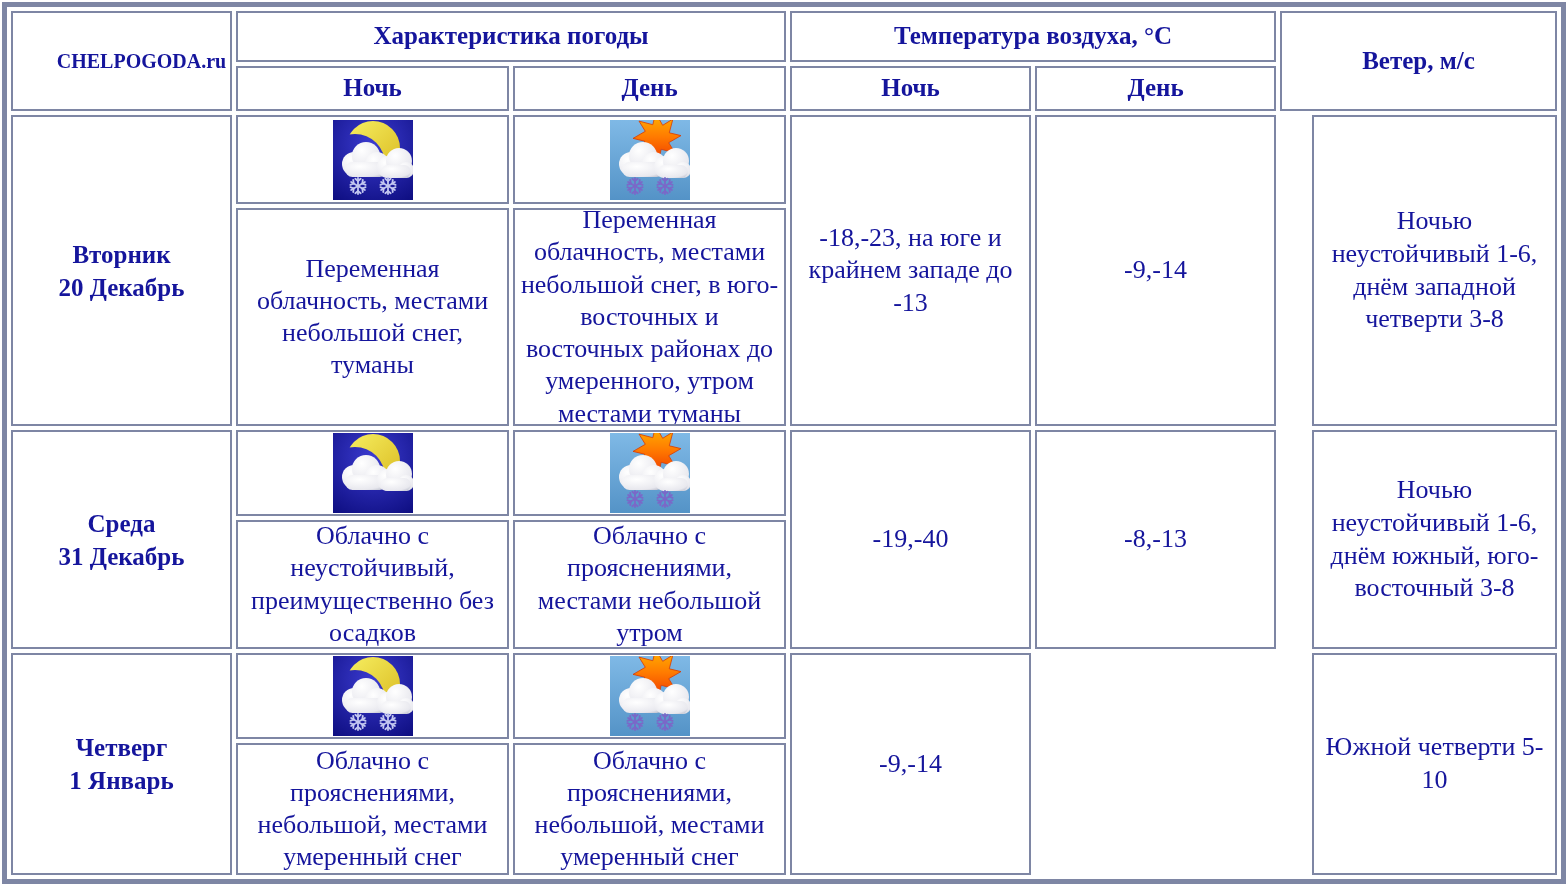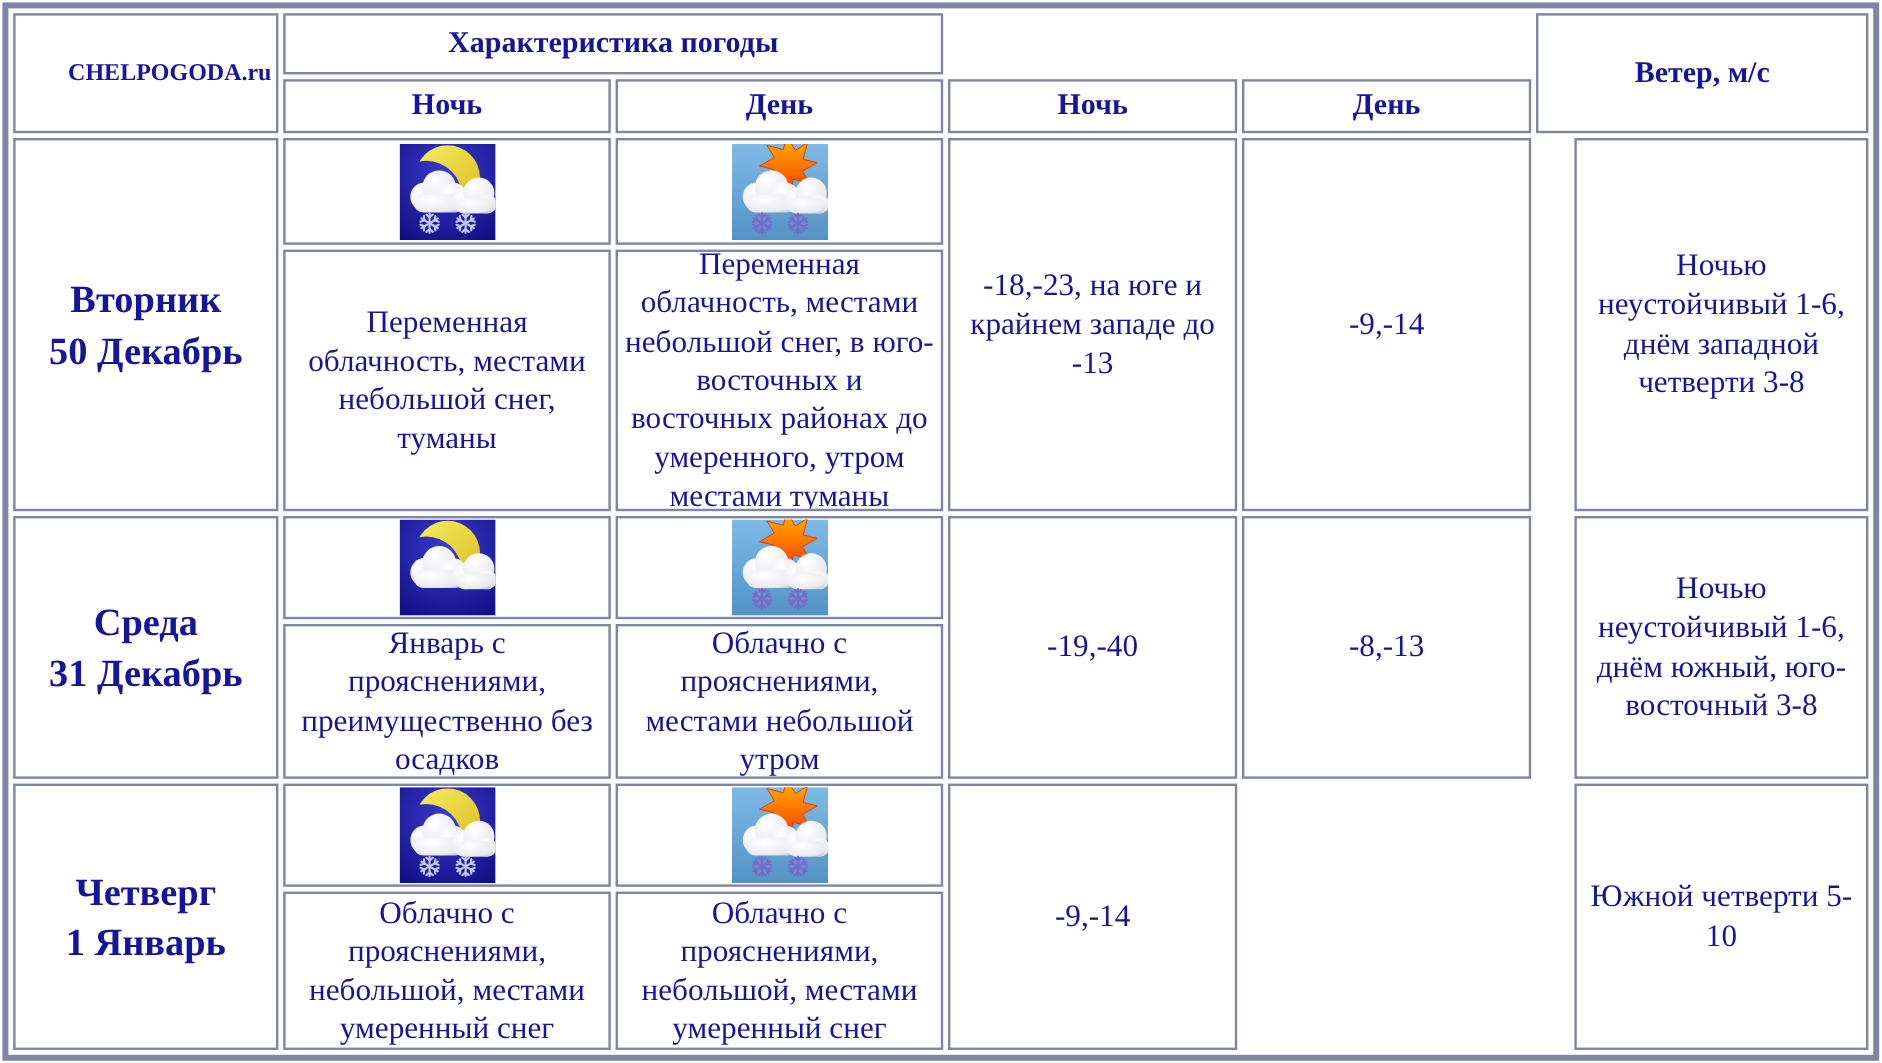--- a/index.html
+++ b/index.html
@@ -27,58 +27,61 @@
   }
   .cell{
     border:2px solid var(--bd);
     background:#fff;
     display:flex;flex-direction:column;
     align-items:center;justify-content:center;
     text-align:center;overflow:hidden;
   }
   .hdr{font-weight:bold;font-size:25px;line-height:1.15;}
   .site{font-size:20px;letter-spacing:0;padding-left:40px;}
-  .date{font-weight:bold;font-size:32px;line-height:1.32;}
+  .date{font-weight:bold;font-size:25px;line-height:1.32;}
   .desc{font-size:26px;line-height:1.24;padding:2px 5px;}
   .temp{font-size:26px;line-height:1.24;padding:2px 0;}
   .wind{font-size:26px;line-height:1.26;padding:2px 3px;margin-left:32px;}
   .wicon{width:80px;height:80px;display:block;}
   .wicon svg{display:block;}
 </style>
 </head>
 <body>
 
 <div class="outer">
   <div class="grid">
 
     <div class="cell hdr site" style="grid-area:1/1/3/2">
       <span>CHELPOGODA.ru</span>
     </div>
     <div class="cell hdr" style="grid-area:1/2/2/4">
       <span>Характеристика погоды</span>
     </div>
+    <div class="cell hdr" style="grid-area:1/4/2/6">
+      <span>Температура воздуха, °C</span>
+    </div>
     <div class="cell hdr" style="grid-area:1/6/3/7">
       <span>Ветер, м/с</span>
     </div>
     <div class="cell hdr" style="grid-area:2/2/3/3">
       <span>Ночь</span>
     </div>
     <div class="cell hdr" style="grid-area:2/3/3/4">
       <span>День</span>
     </div>
     <div class="cell hdr" style="grid-area:2/4/3/5">
       <span>Ночь</span>
     </div>
     <div class="cell hdr" style="grid-area:2/5/3/6">
       <span>День</span>
     </div>
 
     <div class="cell date" style="grid-area:3/1/5/2">
       <div>Вторник</div>
-      <div>50 Декабрь</div>
+      <div>20 Декабрь</div>
     </div>
     <div class="cell" style="grid-area:3/2/4/3">
       <span class="wicon">
           <svg viewBox="0 0 80 80" width="80" height="80" xmlns="http://www.w3.org/2000/svg">
             <defs>
     <radialGradient id="bgN" cx="0.5" cy="0.3" r="0.9">
       <stop offset="0" stop-color="#3b3bd0"></stop>
                 <stop offset="1" stop-color="#0b0b7c"></stop>
     </radialGradient>
     <linearGradient id="bgD" x1="0" y1="0" x2="0" y2="1">
@@ -391,21 +394,21 @@
               <line x1="55.0" y1="61.0" x2="52.3" y2="58.8"></line>
               <line x1="55.0" y1="61.0" x2="57.7" y2="58.8"></line>
               <line x1="55" y1="66" x2="61.9" y2="62.0"></line>
               <line x1="59.3" y1="63.5" x2="59.8" y2="60.0"></line>
               <line x1="59.3" y1="63.5" x2="62.6" y2="64.8"></line>
             </g>
           </svg>
         </span>
     </div>
     <div class="cell desc" style="grid-area:6/2/7/3">
-      <span>Январь с прояснениями, преимущественно без осадков</span>
+      <span>Облачно с неустойчивый, преимущественно без осадков</span>
     </div>
     <div class="cell desc" style="grid-area:6/3/7/4">
       <span>Облачно с прояснениями, местами небольшой утром</span>
     </div>
     <div class="cell temp" style="grid-area:5/4/7/5">
       <span>-19,-40</span>
     </div>
     <div class="cell temp" style="grid-area:5/5/7/6">
       <span>-8,-13</span>
     </div>

